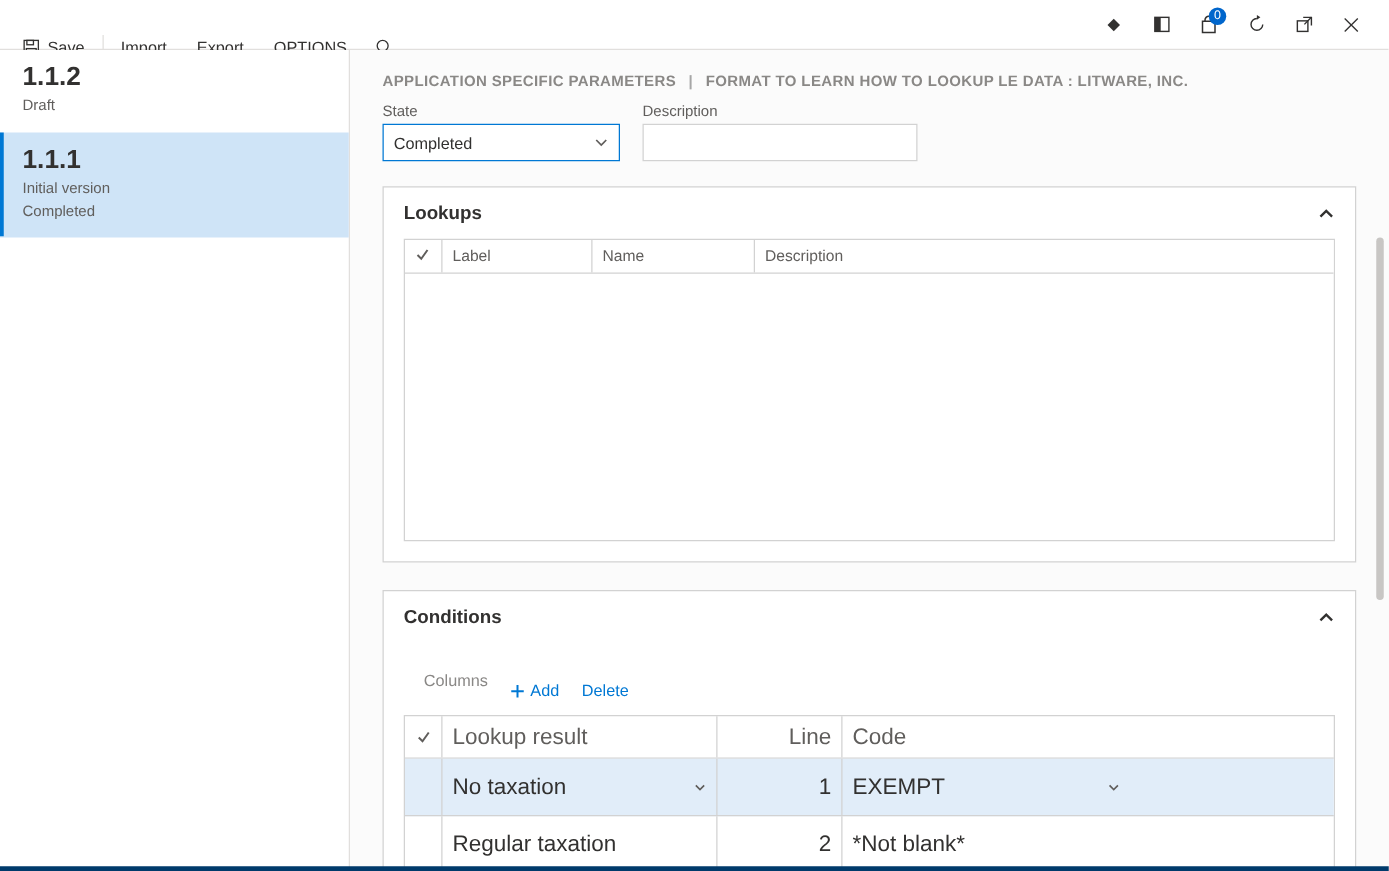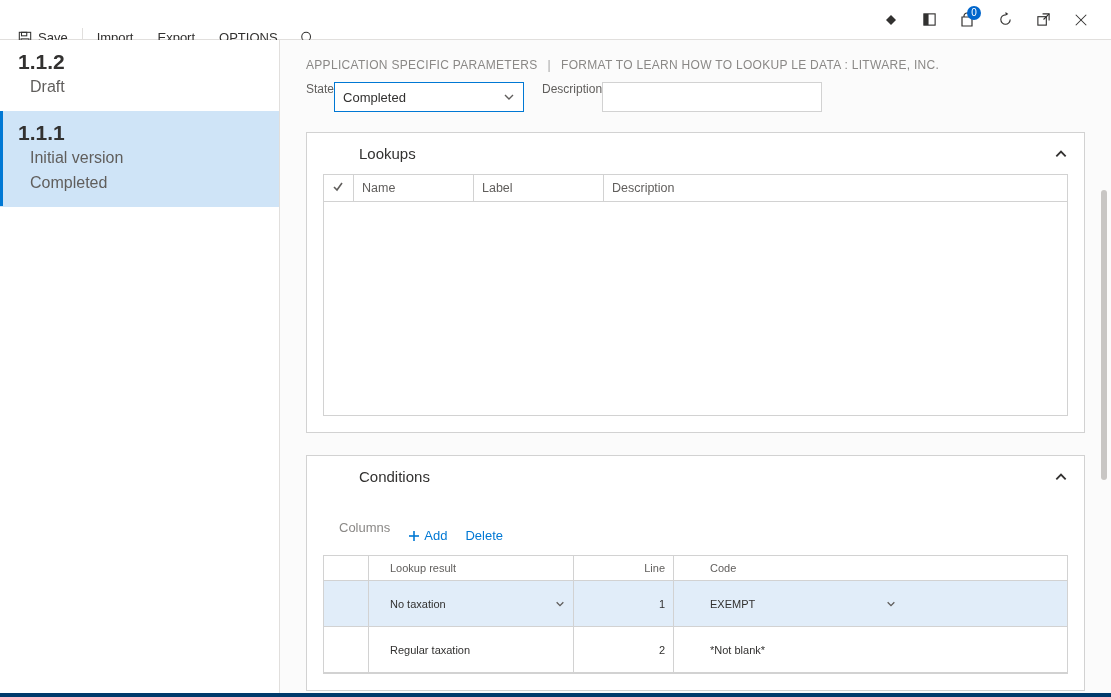--- a/index.html
+++ b/index.html
@@ -93,21 +93,21 @@
     position: relative;
   }
   .version-item.sel::before {
     content: "";
     position: absolute;
     left: 0; top: 0; bottom: 0;
     width: 3px;
     background: var(--accent);
   }
   .v-num { font-size: 21px; font-weight: 700; }
-  .v-sub { font-size: 16px; color: var(--text-light); margin-top: 2px; line-height: 1.4; margin-left: 12px; }
+  .v-sub { font-size: 12px; color: var(--text-light); margin-top: 2px; line-height: 1.4; }
 
   .right-pane {
     flex: 1;
     background: #fbfbfb;
     padding: 18px 26px 0 26px;
     overflow-y: auto;
     position: relative;
   }
   .right-scroll-indicator {
     position: absolute;
@@ -120,25 +120,26 @@
   }
 
   .breadcrumb {
     font-size: 12px;
     color: var(--text-dim);
     letter-spacing: 0.3px;
     display: flex;
     align-items: center;
     gap: 10px;
     margin-bottom: 10px;
+    font-weight: bold;
   }
   .breadcrumb .sep { color: var(--border-dark); }
 
   .field-row { display: flex; gap: 18px; margin-bottom: 20px; }
-  .field { display: flex; flex-direction: row; }
+  .field { display: flex; flex-direction: column; }
   .field-label { font-size: 12px; color: var(--text-light); margin-bottom: 3px; }
   .dropdown {
     width: 190px;
     height: 30px;
     border: 1px solid var(--accent);
     display: flex;
     align-items: center;
     padding: 0 8px;
     background: #fff;
     justify-content: space-between;
@@ -158,21 +159,21 @@
     background: #fff;
     margin-bottom: 22px;
   }
   .section-header {
     display: flex;
     align-items: center;
     justify-content: space-between;
     padding: 12px 16px;
     cursor: pointer;
   }
-  .section-title { font-size: 15px; font-weight: 400; margin-left: 36px; }
+  .section-title { font-size: 15px; font-weight: 700; }
   .section-body { padding: 0 16px 16px 16px; }
 
   
   .lk-table {
     border: 1px solid var(--border);
     height: 242px;
     display: flex;
     flex-direction: column;
     overflow: hidden;
   }
@@ -216,22 +217,22 @@
     margin: 0 0 0 0;
   }
   .cond-head, .cond-row {
     display: grid;
     grid-template-columns: 30px 220px 100px 230px;
   }
   .cond-head { border-bottom: 1px solid var(--border); }
   .cond-head > div, .cond-row > div {
     padding: 6px 8px;
     border-right: 1px solid var(--border);
-    font-size: 11px;
-    display:flex; align-items:center;margin-left:28px;
+    font-size: 18px;
+    display:flex; align-items:center;
   }
   .cond-head > div { color: var(--text-light); }
   .cond-head > div:last-child, .cond-row > div:last-child { border-right: none; }
   .cond-head .right, .cond-row .right { justify-content: flex-end; }
   .cond-row { border-bottom: 1px solid var(--border); height: 46px; }
   .cond-row.sel { background: var(--row-blue); }
   .cell-dd { justify-content: space-between; }
   .chev-sm { color: var(--text-light); font-size: 11px; }
 
   .check-col { justify-content:center !important; }
@@ -379,22 +380,22 @@
         </span>
       </div>
       <div class="section-body">
         <div class="lk-table">
           <div class="lk-head">
             <div class="check-col">
               <svg width="12" height="12" viewBox="0 0 12 12" stroke="#605e5c" fill="none" stroke-width="1.6">
                   <path d="M2 6 l3 3 l5 -7"></path>
                 </svg>
             </div>
+            <div>Label</div>
             <div>Name</div>
-            <div>Label</div>
             <div>Description</div>
           </div>
         </div>
       </div>
     </div>
 
     <div class="section">
       <div class="section-header">
         <span class="section-title">Conditions</span>
         <span>

